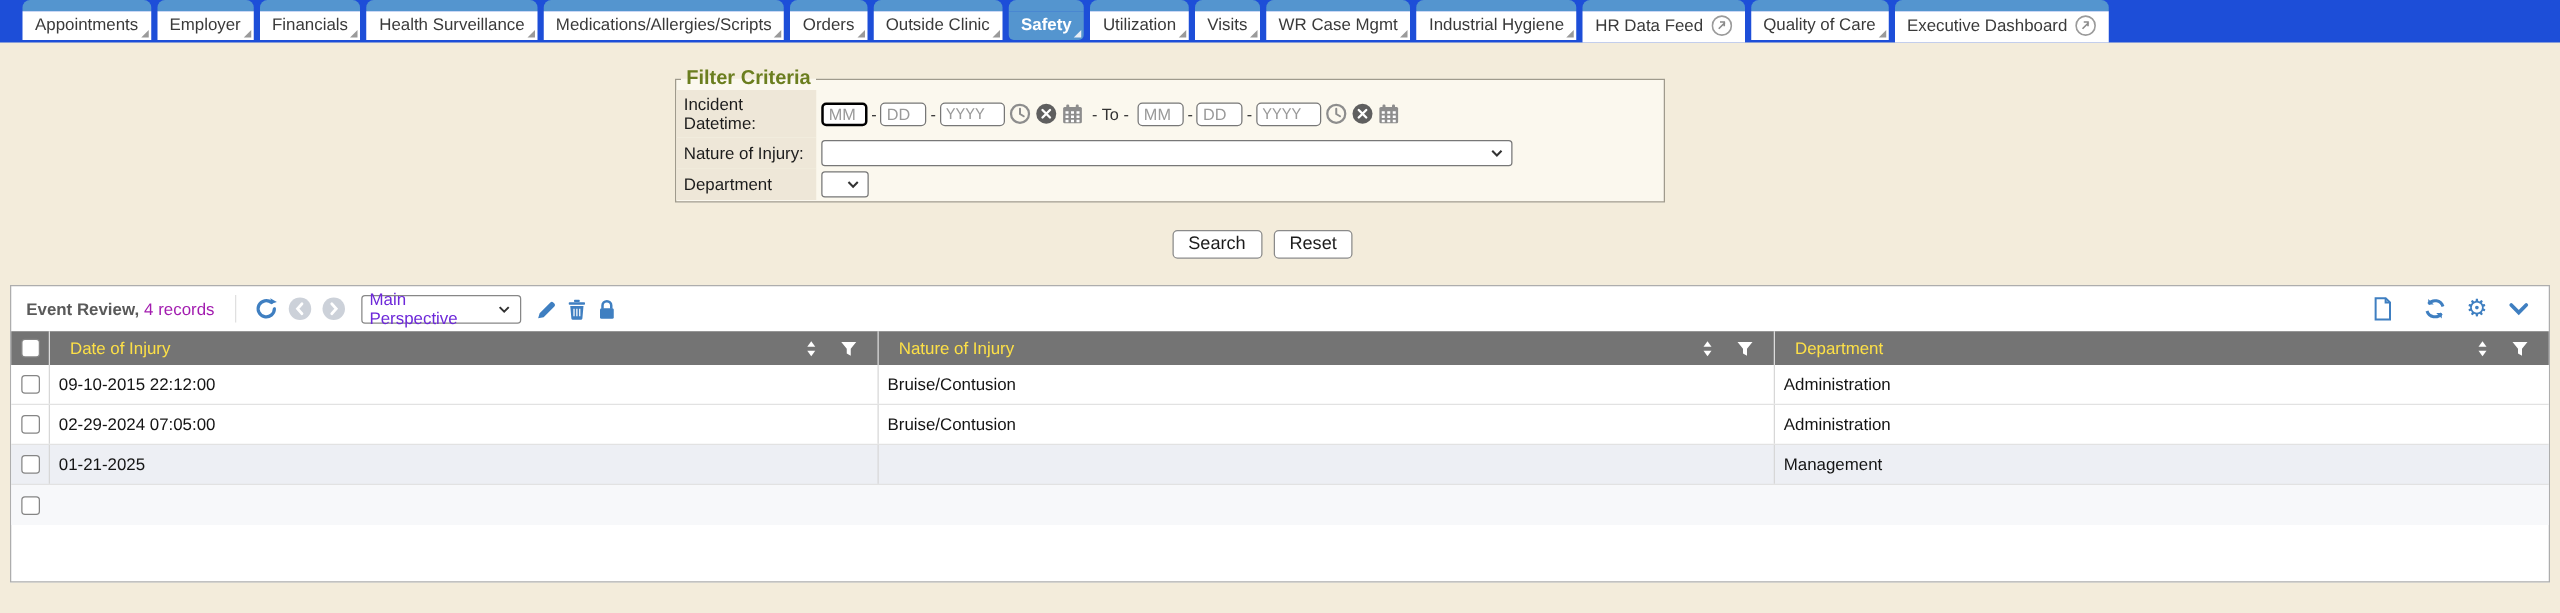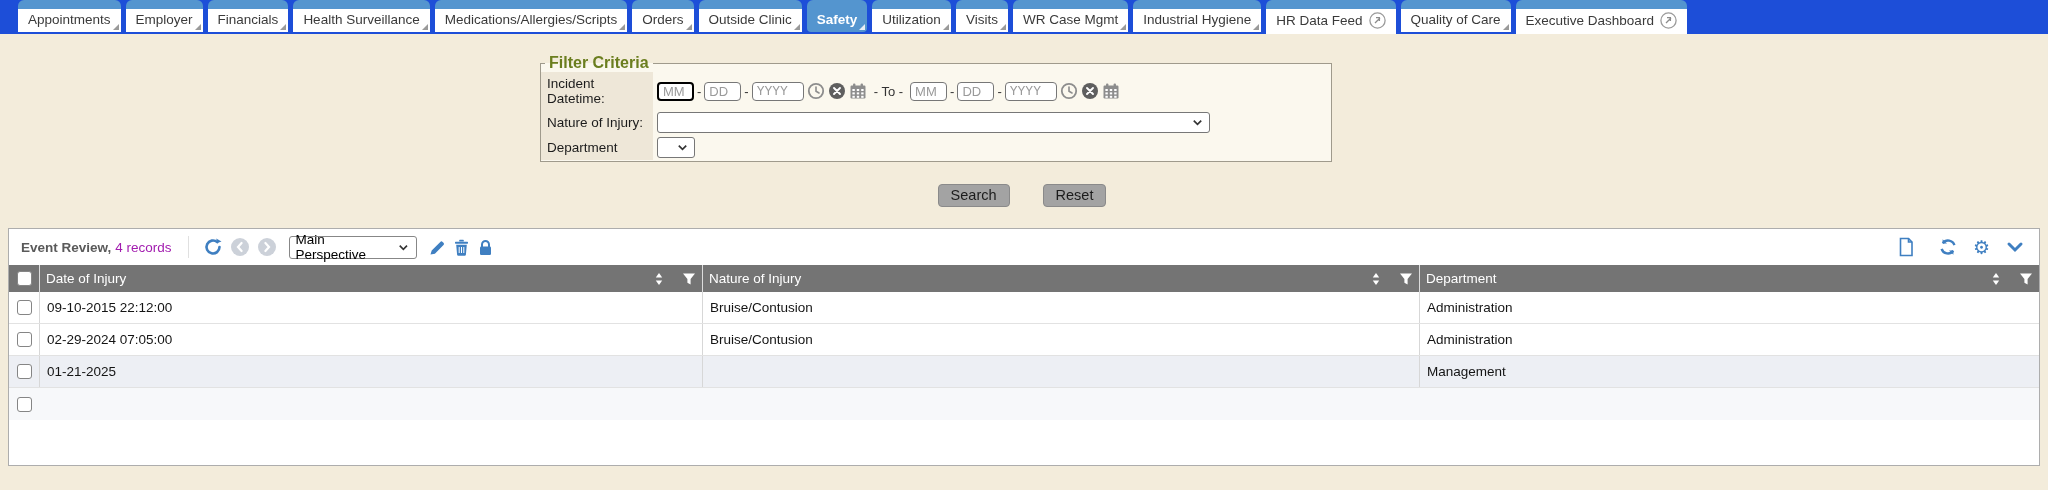--- a/index.html
+++ b/index.html
@@ -51,48 +51,48 @@
   .dsep { color:#333; }
   .dticon { width:18px; height:18px; flex:0 0 auto; }
   .fakeselect {
     border:1px solid #777; border-radius:3px; background:#fff; height:21px;
     display:flex; align-items:center; justify-content:flex-end; padding:0 5px; cursor:pointer;
   }
   .fakeselect.nature { width:553px; }
   .fakeselect.dept { width:38px; }
   .btnrow { position:absolute; left:748px; top:150px; width:524px; display:flex; justify-content:center; gap:9px; }
   .btn {
-    font-size:14.5px; font-family:inherit; color:#1c1c1c; background:#a3a3a3;
-    border:1px solid #8a8a8a; border-radius:4px; padding:2px 12px 3px 12px; cursor:pointer;margin-left:24px;
+    font-size:14.5px; font-family:inherit; color:#1c1c1c; background:#ffffff;
+    border:1px solid #8a8a8a; border-radius:4px; padding:2px 12px 3px 12px; cursor:pointer;
   }
   
   .panel {
     position:absolute; left:8px; right:8px; top:228px; height:238px;
     background:#ffffff; border:1px solid #adadad;
   }
   .toolbar { height:36px; display:flex; align-items:center; padding:0 14px 0 12px; }
   .tb-title { font-size:13.5px; font-weight:bold; color:#5a5a5a; }
   .tb-records { font-size:13.5px; color:#a21caf; margin-left:4px; }
   .tb-div { width:1px; height:22px; background:#e0e0e0; margin:0 14px 0 16px; }
   .tbicon { width:20px; height:20px; cursor:pointer; flex:0 0 auto; }
   .tbicon.sm { width:17px; height:17px; }
   .tbicon + .tbicon { margin-left:7px; }
   .persp {
     margin-left:12px; width:128px; height:23px; border:1px solid #878787; border-radius:3px;
     background:#fff; display:flex; align-items:center; justify-content:space-between;
-    padding:0 6px; font-size:13.5px; color:#000000; cursor:pointer;
+    padding:0 6px; font-size:13.5px; color:#6d28d9; cursor:pointer;
   }
   .tb-spacer { flex:1; }
   .tb-right { display:flex; align-items:center; gap:15px; }
   .gear-glyph { font-size:19px; color:#3f7fc1; line-height:1; cursor:pointer; }
   
   .gridhead { display:flex; height:27px; background:#747474; align-items:stretch; }
   .gh-check { width:30px; display:flex; align-items:center; justify-content:center; }
   .gh-col {
-    display:flex; align-items:center; color:#ffffff; font-size:13.5px; padding:0 6px;
+    display:flex; align-items:center; color:#fde047; font-size:13.5px; padding:0 16px;
     border-left:1px solid rgba(255,255,255,.75); gap:16px;
   }
   .gh-col .lbl { flex:1; white-space:nowrap; overflow:hidden; }
   .col-date { width:663px; flex:0 0 auto; }
   .col-nature { width:717px; flex:0 0 auto; }
   .col-dept { flex:1; }
   .hicon { width:14px; height:14px; cursor:pointer; flex:0 0 auto; }
   .checkbox {
     width:15px; height:15px; background:#fff; border:1px solid #858585; border-radius:3px; cursor:pointer;
   }

